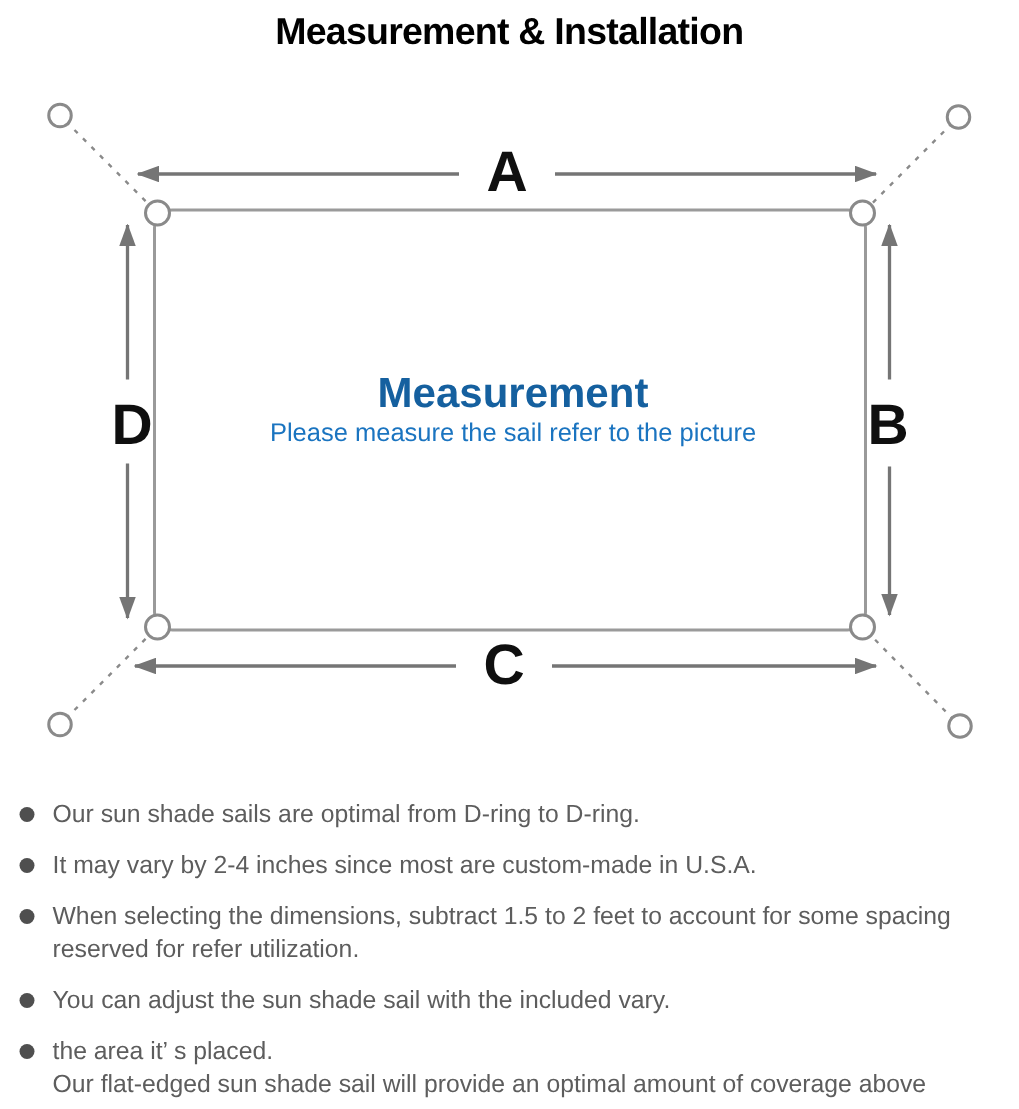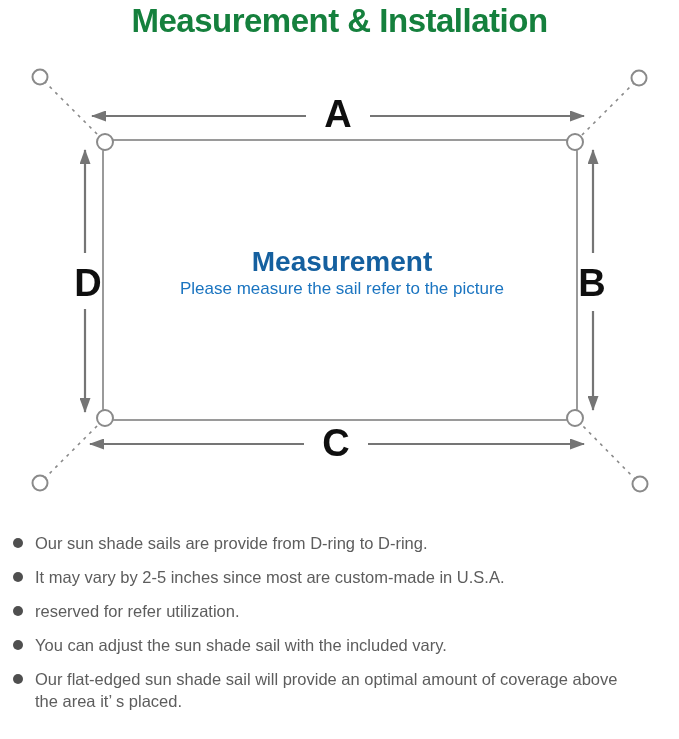--- a/index.html
+++ b/index.html
@@ -11,25 +11,25 @@
     font-family: "Liberation Sans", sans-serif;
     overflow: hidden;
   }
   .page-title {
     position: absolute;
     top: 1px;
     left: 0;
     width: 100%;
     margin: 0;
     text-align: center;
-    font-size: 33px;
+    font-size: 25px;
     line-height: 40px;
     font-weight: bold;
     letter-spacing: -0.5px;
-    color: #15803d;
+    color: #000000;
   }
   .diagram {
     position: absolute;
     top: 55px;
     left: 0;
   }
   .diagram text { font-family: "Liberation Sans", sans-serif; }
   .dim-label { font-size: 38px; font-weight: bold; fill: #0f0f0f; }
   .center-title { font-size: 28px; font-weight: bold; fill: #15609f; }
   .center-sub { font-size: 17px; fill: #1a74c0; }
@@ -111,47 +111,48 @@
 
     <text class="center-title" x="342" y="271" text-anchor="middle">Measurement</text>
     <text class="center-sub" x="342" y="294" text-anchor="middle">Please measure the sail refer to the picture</text>
   </svg>
 
   <div class="notes">
 
     <div class="note-item">
       <span class="bullet"></span>
       <div class="note-text">
-        <span>Our sun shade sails are provide from D-ring to D-ring.</span>
+        <span>Our sun shade sails are optimal from D-ring to D-ring.</span>
       </div>
     </div>
 
     <div class="note-item">
       <span class="bullet"></span>
       <div class="note-text">
-        <span>It may vary by 2-5 inches since most are custom-made in U.S.A.</span>
+        <span>It may vary by 2-4 inches since most are custom-made in U.S.A.</span>
       </div>
     </div>
 
     <div class="note-item">
       <span class="bullet"></span>
       <div class="note-text">
+        <span>When selecting the dimensions, subtract 1.5 to 2 feet to account for some spacing</span>
         <span>reserved for refer utilization.</span>
       </div>
     </div>
 
     <div class="note-item">
       <span class="bullet"></span>
       <div class="note-text">
         <span>You can adjust the sun shade sail with the included vary.</span>
       </div>
     </div>
 
     <div class="note-item">
       <span class="bullet"></span>
       <div class="note-text">
+        <span>the area it’ s placed.</span>
         <span>Our flat-edged sun shade sail will provide an optimal amount of coverage above</span>
-        <span>the area it’ s placed.</span>
       </div>
     </div>
 
   </div>
 </div>
 
 </body></html>

